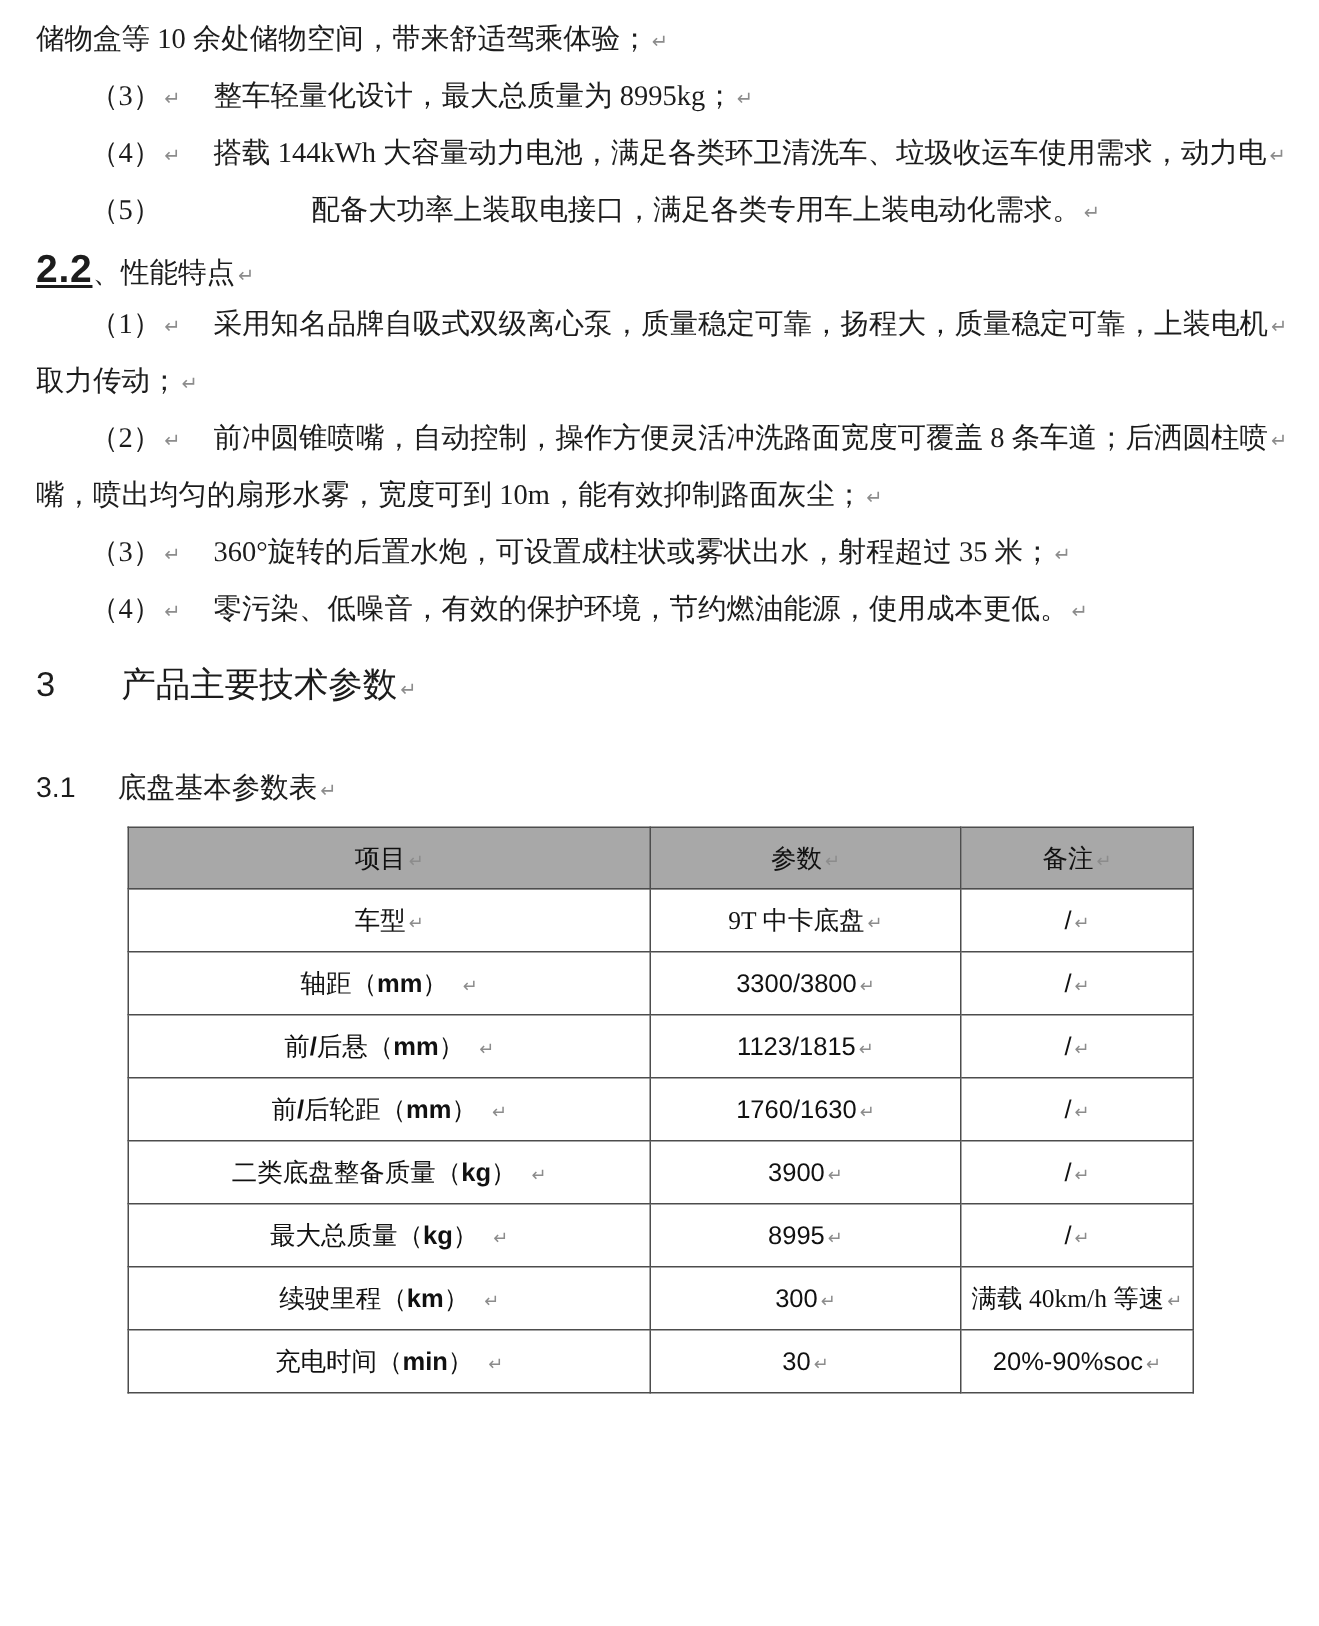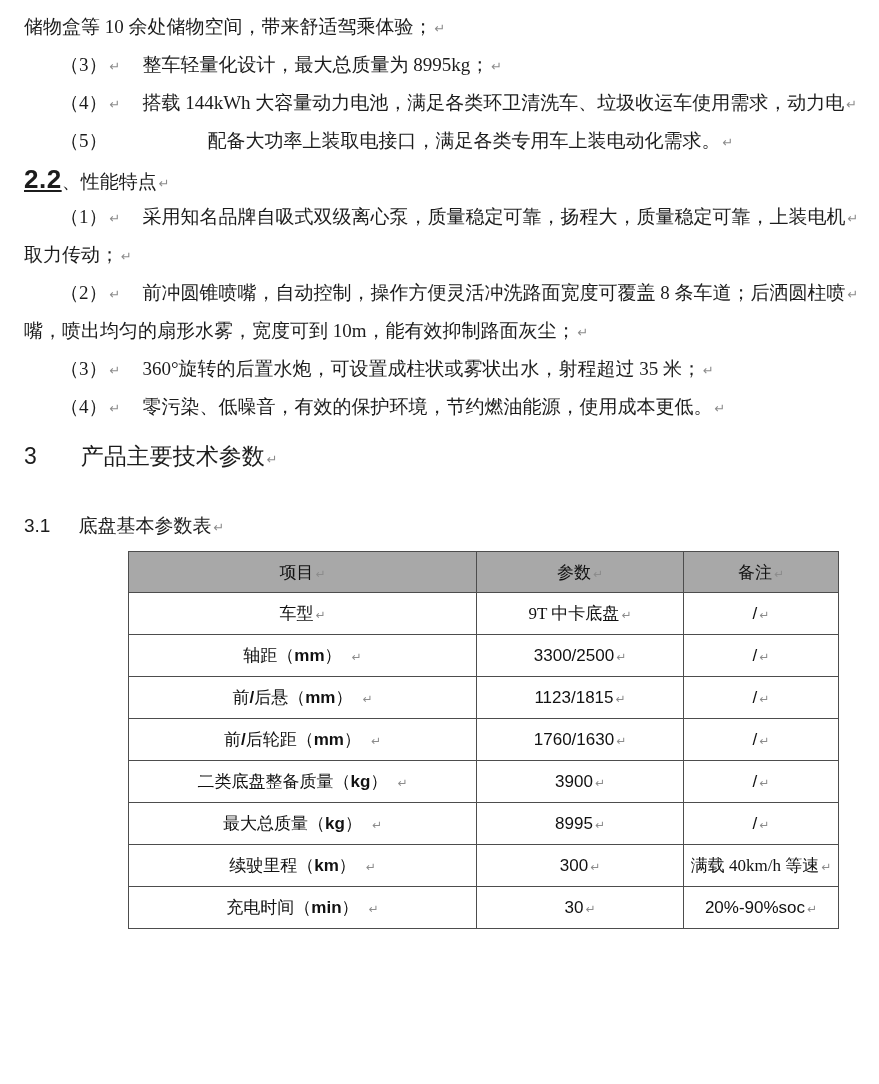--- a/index.html
+++ b/index.html
@@ -22,21 +22,21 @@
     margin-left:2px;
     font-family:"DejaVu Sans",sans-serif;
   }
   .bold{font-weight:700;font-family:"Liberation Sans","DejaVu Sans",sans-serif;}
   .latin{font-family:"Liberation Sans","DejaVu Sans",sans-serif;}
   .h22{font-size:19px;}
   .h22 .bold{font-size:26px;letter-spacing:0.5px;text-decoration:underline;}
   .h3{font-size:23px;height:44px;line-height:44px;margin-top:8px;}
   .h31{font-size:19px;height:30px;line-height:30px;margin-top:33px;}
   #param-table-wrap{margin-top:10px;margin-left:61px;}
-  table{border-collapse:collapse;table-layout:fixed;width:710px;margin-left:43px;}
+  table{border-collapse:collapse;table-layout:fixed;width:710px;}
   col.c1{width:348px;} col.c2{width:207px;} col.c3{width:155px;}
   th,td{
     border:1px solid #4d4d4d;
     text-align:center;
     vertical-align:middle;
     font-size:17px;
     height:41px;
     padding:0;
     font-weight:400;
     white-space:nowrap;
@@ -79,21 +79,21 @@
           </tr>
         </thead>
         <tbody>
           <tr>
             <td><span>车型</span><span class="mark">↵</span></td>
             <td><span>9T 中卡底盘</span><span class="mark">↵</span></td>
             <td><span class="latin">/</span><span class="mark">↵</span></td>
           </tr>
           <tr>
             <td><span>轴距（</span><span class="bold latin">mm</span><span>）</span><span class="gap" style="width: 8px;"></span><span class="mark">↵</span></td>
-            <td><span class="latin">3300/2500</span><span class="mark">↵</span></td>
+            <td><span class="latin">3300/3800</span><span class="mark">↵</span></td>
             <td><span class="latin">/</span><span class="mark">↵</span></td>
           </tr>
           <tr>
             <td><span>前</span><span class="bold latin">/</span><span>后悬（</span><span class="bold latin">mm</span><span>）</span><span class="gap" style="width: 8px;"></span><span class="mark">↵</span></td>
             <td><span class="latin">1123/1815</span><span class="mark">↵</span></td>
             <td><span class="latin">/</span><span class="mark">↵</span></td>
           </tr>
           <tr>
             <td><span>前</span><span class="bold latin">/</span><span>后轮距（</span><span class="bold latin">mm</span><span>）</span><span class="gap" style="width: 8px;"></span><span class="mark">↵</span></td>
             <td><span class="latin">1760/1630</span><span class="mark">↵</span></td>

